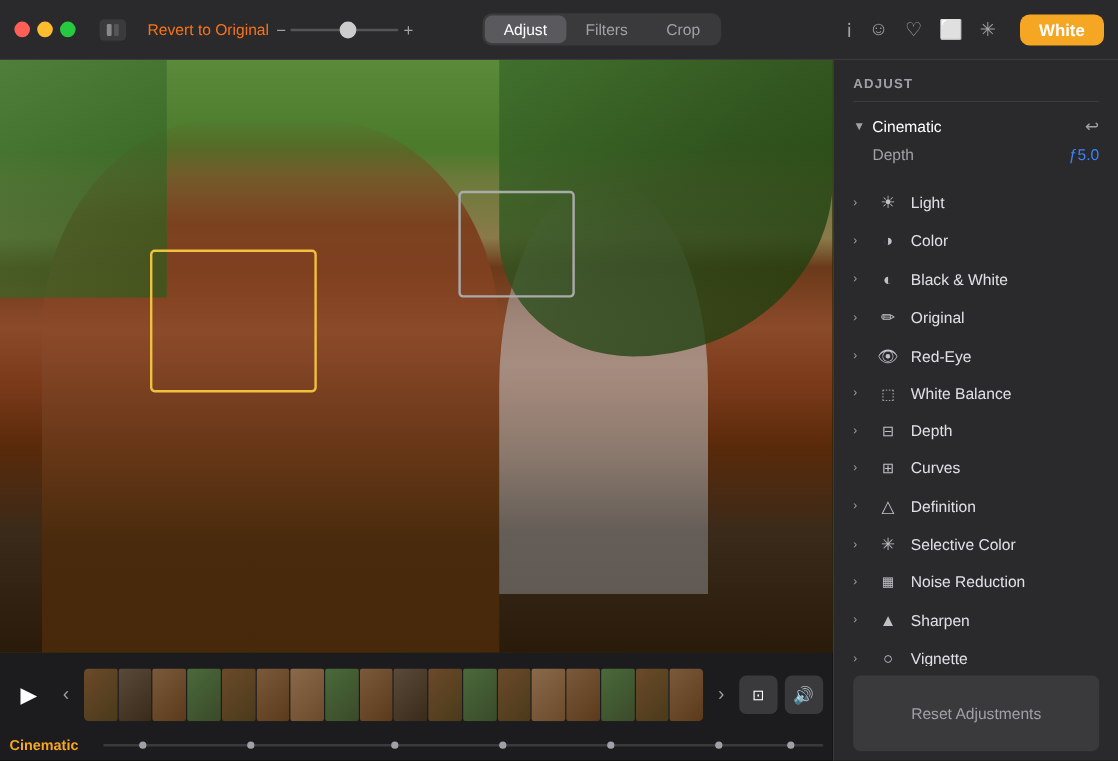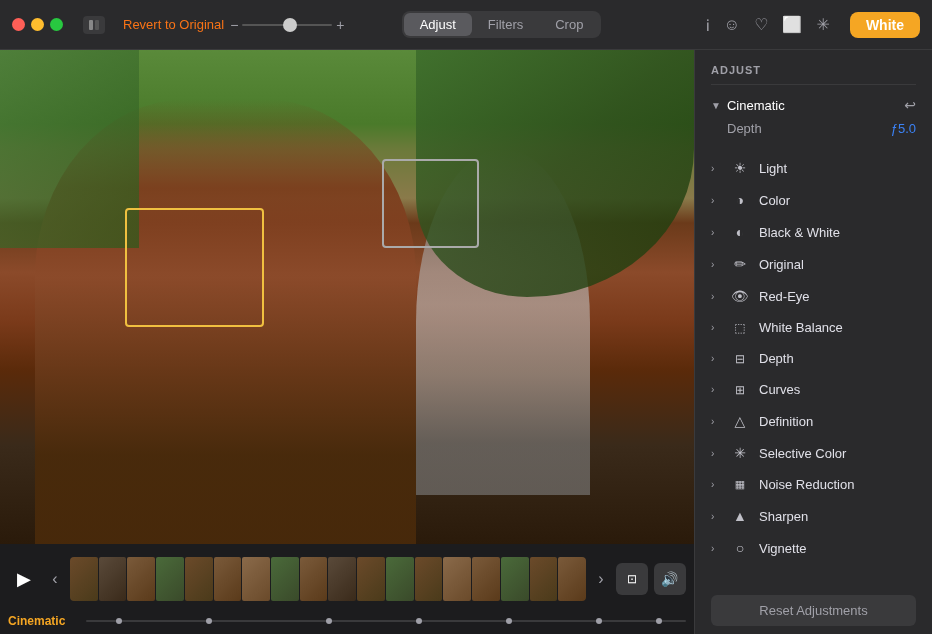--- a/index.html
+++ b/index.html
@@ -425,21 +425,21 @@
       color: #e0e0e8;
       font-size: 13px;
       flex: 1;
     }
 
     .reset-btn {
       background: #3a3a3c;
       color: #a0a0a8;
       border: none;
       border-radius: 6px;
-      padding: 8px 16px;
+      padding: 24px 16px;
       font-size: 13px;
       cursor: pointer;
       margin: 8px 16px;
       width: calc(100% - 32px);
     }
   </style>
 </head>
 <body>
 
 <div class="titlebar">

